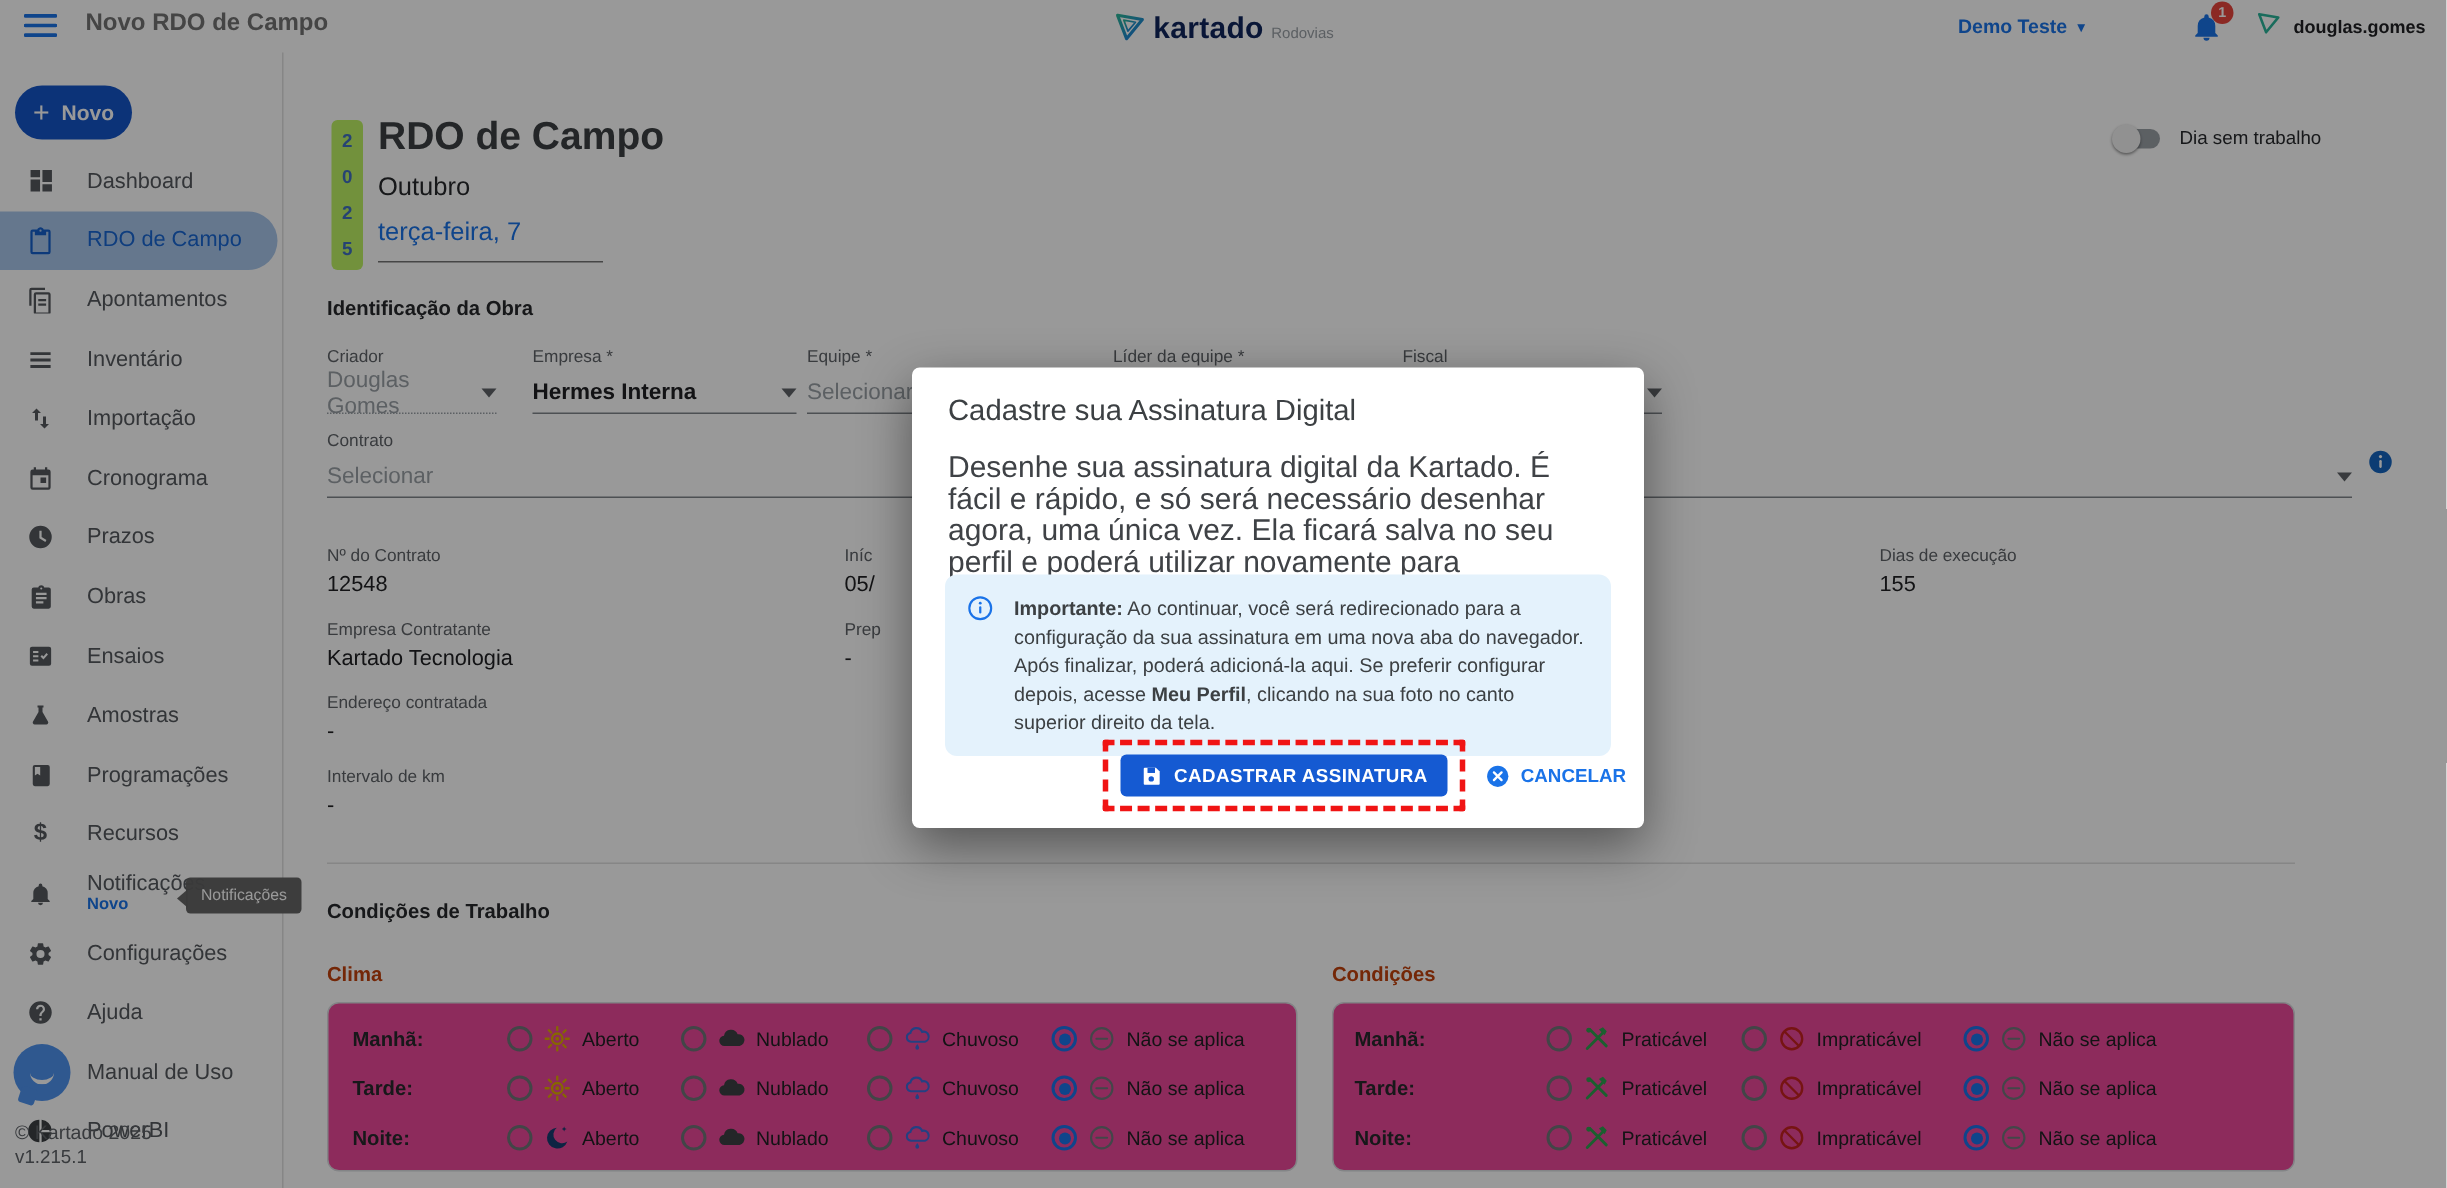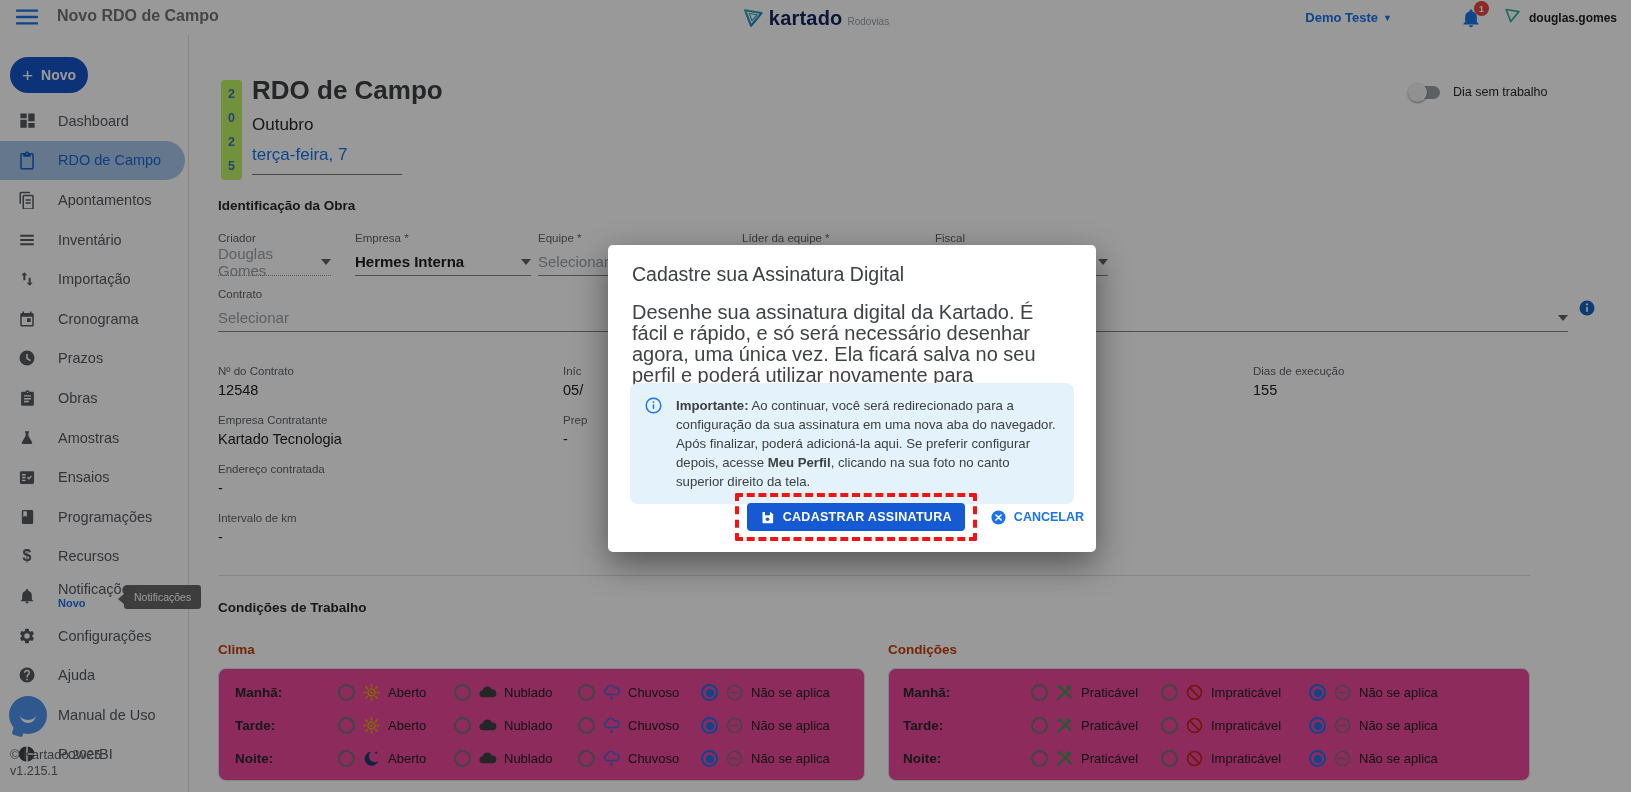--- a/index.html
+++ b/index.html
@@ -224,33 +224,33 @@
       <div class="nav-item">
         <span class="ic">
             <svg width="17" height="18" viewBox="0 0 24 24" fill="currentColor">
               <path d="M19 3h-4.18C14.4 1.84 13.3 1 12 1s-2.4.84-2.82 2H5a2 2 0 0 0-2 2v16a2 2 0 0 0 2 2h14a2 2 0 0 0 2-2V5a2 2 0 0 0-2-2zm-7 0a1 1 0 1 1 0 2 1 1 0 0 1 0-2zM7 8h10v2H7zm0 4h10v2H7zm0 4h7v2H7z"></path>
             </svg>
           </span>
         <span>Obras</span>
       </div>
       <div class="nav-item">
         <span class="ic">
+            <svg width="18" height="17" viewBox="0 0 24 24" fill="currentColor">
+              <path d="M20 3H4a2 2 0 0 0-2 2v14a2 2 0 0 0 2 2h16a2 2 0 0 0 2-2V5a2 2 0 0 0-2-2zM10 17H5v-2h5v2zm0-4H5v-2h5v2zm0-4H5V7h5v2zm4.8 6-2.8-2.8 1.4-1.4 1.4 1.4L17.6 9l1.4 1.4-4.2 4.6z"></path>
+            </svg>
+          </span>
+        <span>Ensaios</span>
+      </div>
+      <div class="nav-item">
+        <span class="ic">
             <svg width="16" height="18" viewBox="0 0 24 24" fill="currentColor">
               <path d="M15 2v2h-1v4.6l5.6 9.6A2 2 0 0 1 17.9 21H6.1a2 2 0 0 1-1.7-2.8L10 8.6V4H9V2h6z"></path>
             </svg>
           </span>
         <span>Amostras</span>
-      </div>
-      <div class="nav-item">
-        <span class="ic">
-            <svg width="18" height="17" viewBox="0 0 24 24" fill="currentColor">
-              <path d="M20 3H4a2 2 0 0 0-2 2v14a2 2 0 0 0 2 2h16a2 2 0 0 0 2-2V5a2 2 0 0 0-2-2zM10 17H5v-2h5v2zm0-4H5v-2h5v2zm0-4H5V7h5v2zm4.8 6-2.8-2.8 1.4-1.4 1.4 1.4L17.6 9l1.4 1.4-4.2 4.6z"></path>
-            </svg>
-          </span>
-        <span>Ensaios</span>
       </div>
       <div class="nav-item">
         <span class="ic">
             <svg width="17" height="18" viewBox="0 0 24 24" fill="currentColor">
               <path d="M18 2H6a2 2 0 0 0-2 2v16a2 2 0 0 0 2 2h12a2 2 0 0 0 2-2V4a2 2 0 0 0-2-2zM6 4h5v8l-2.5-1.6L6 12V4z"></path>
             </svg>
           </span>
         <span>Programações</span>
       </div>
       <div class="nav-item">

